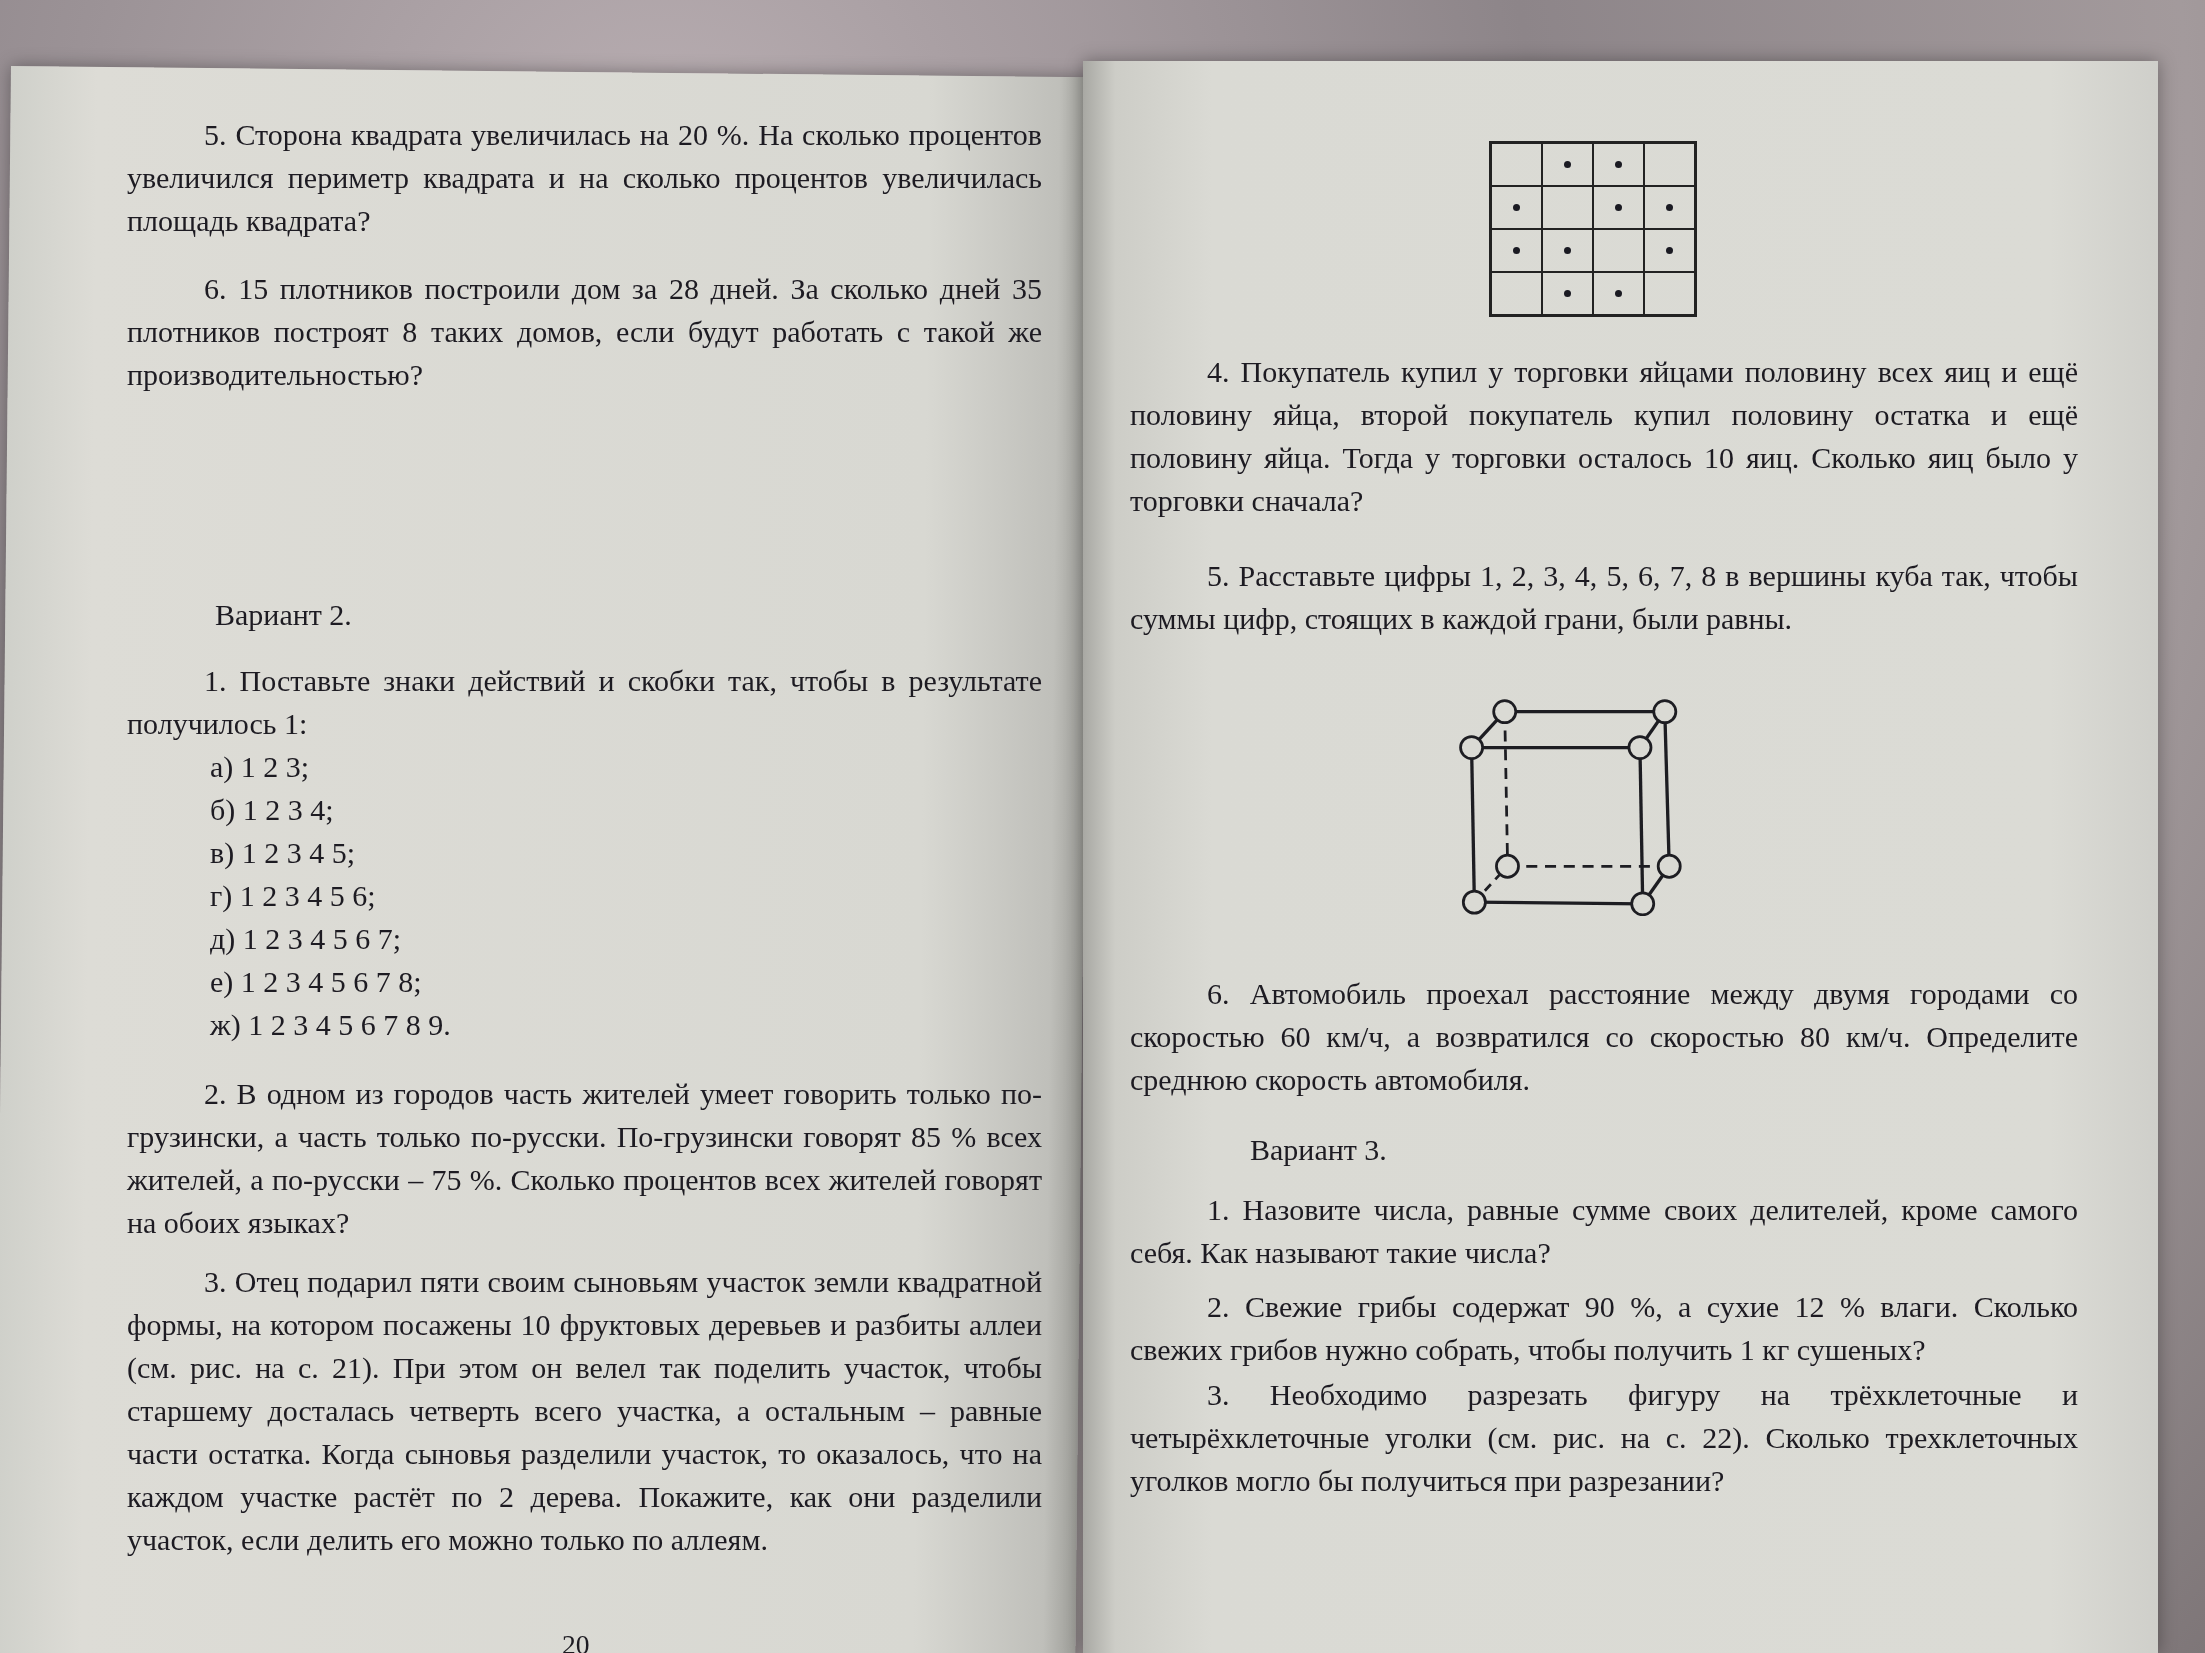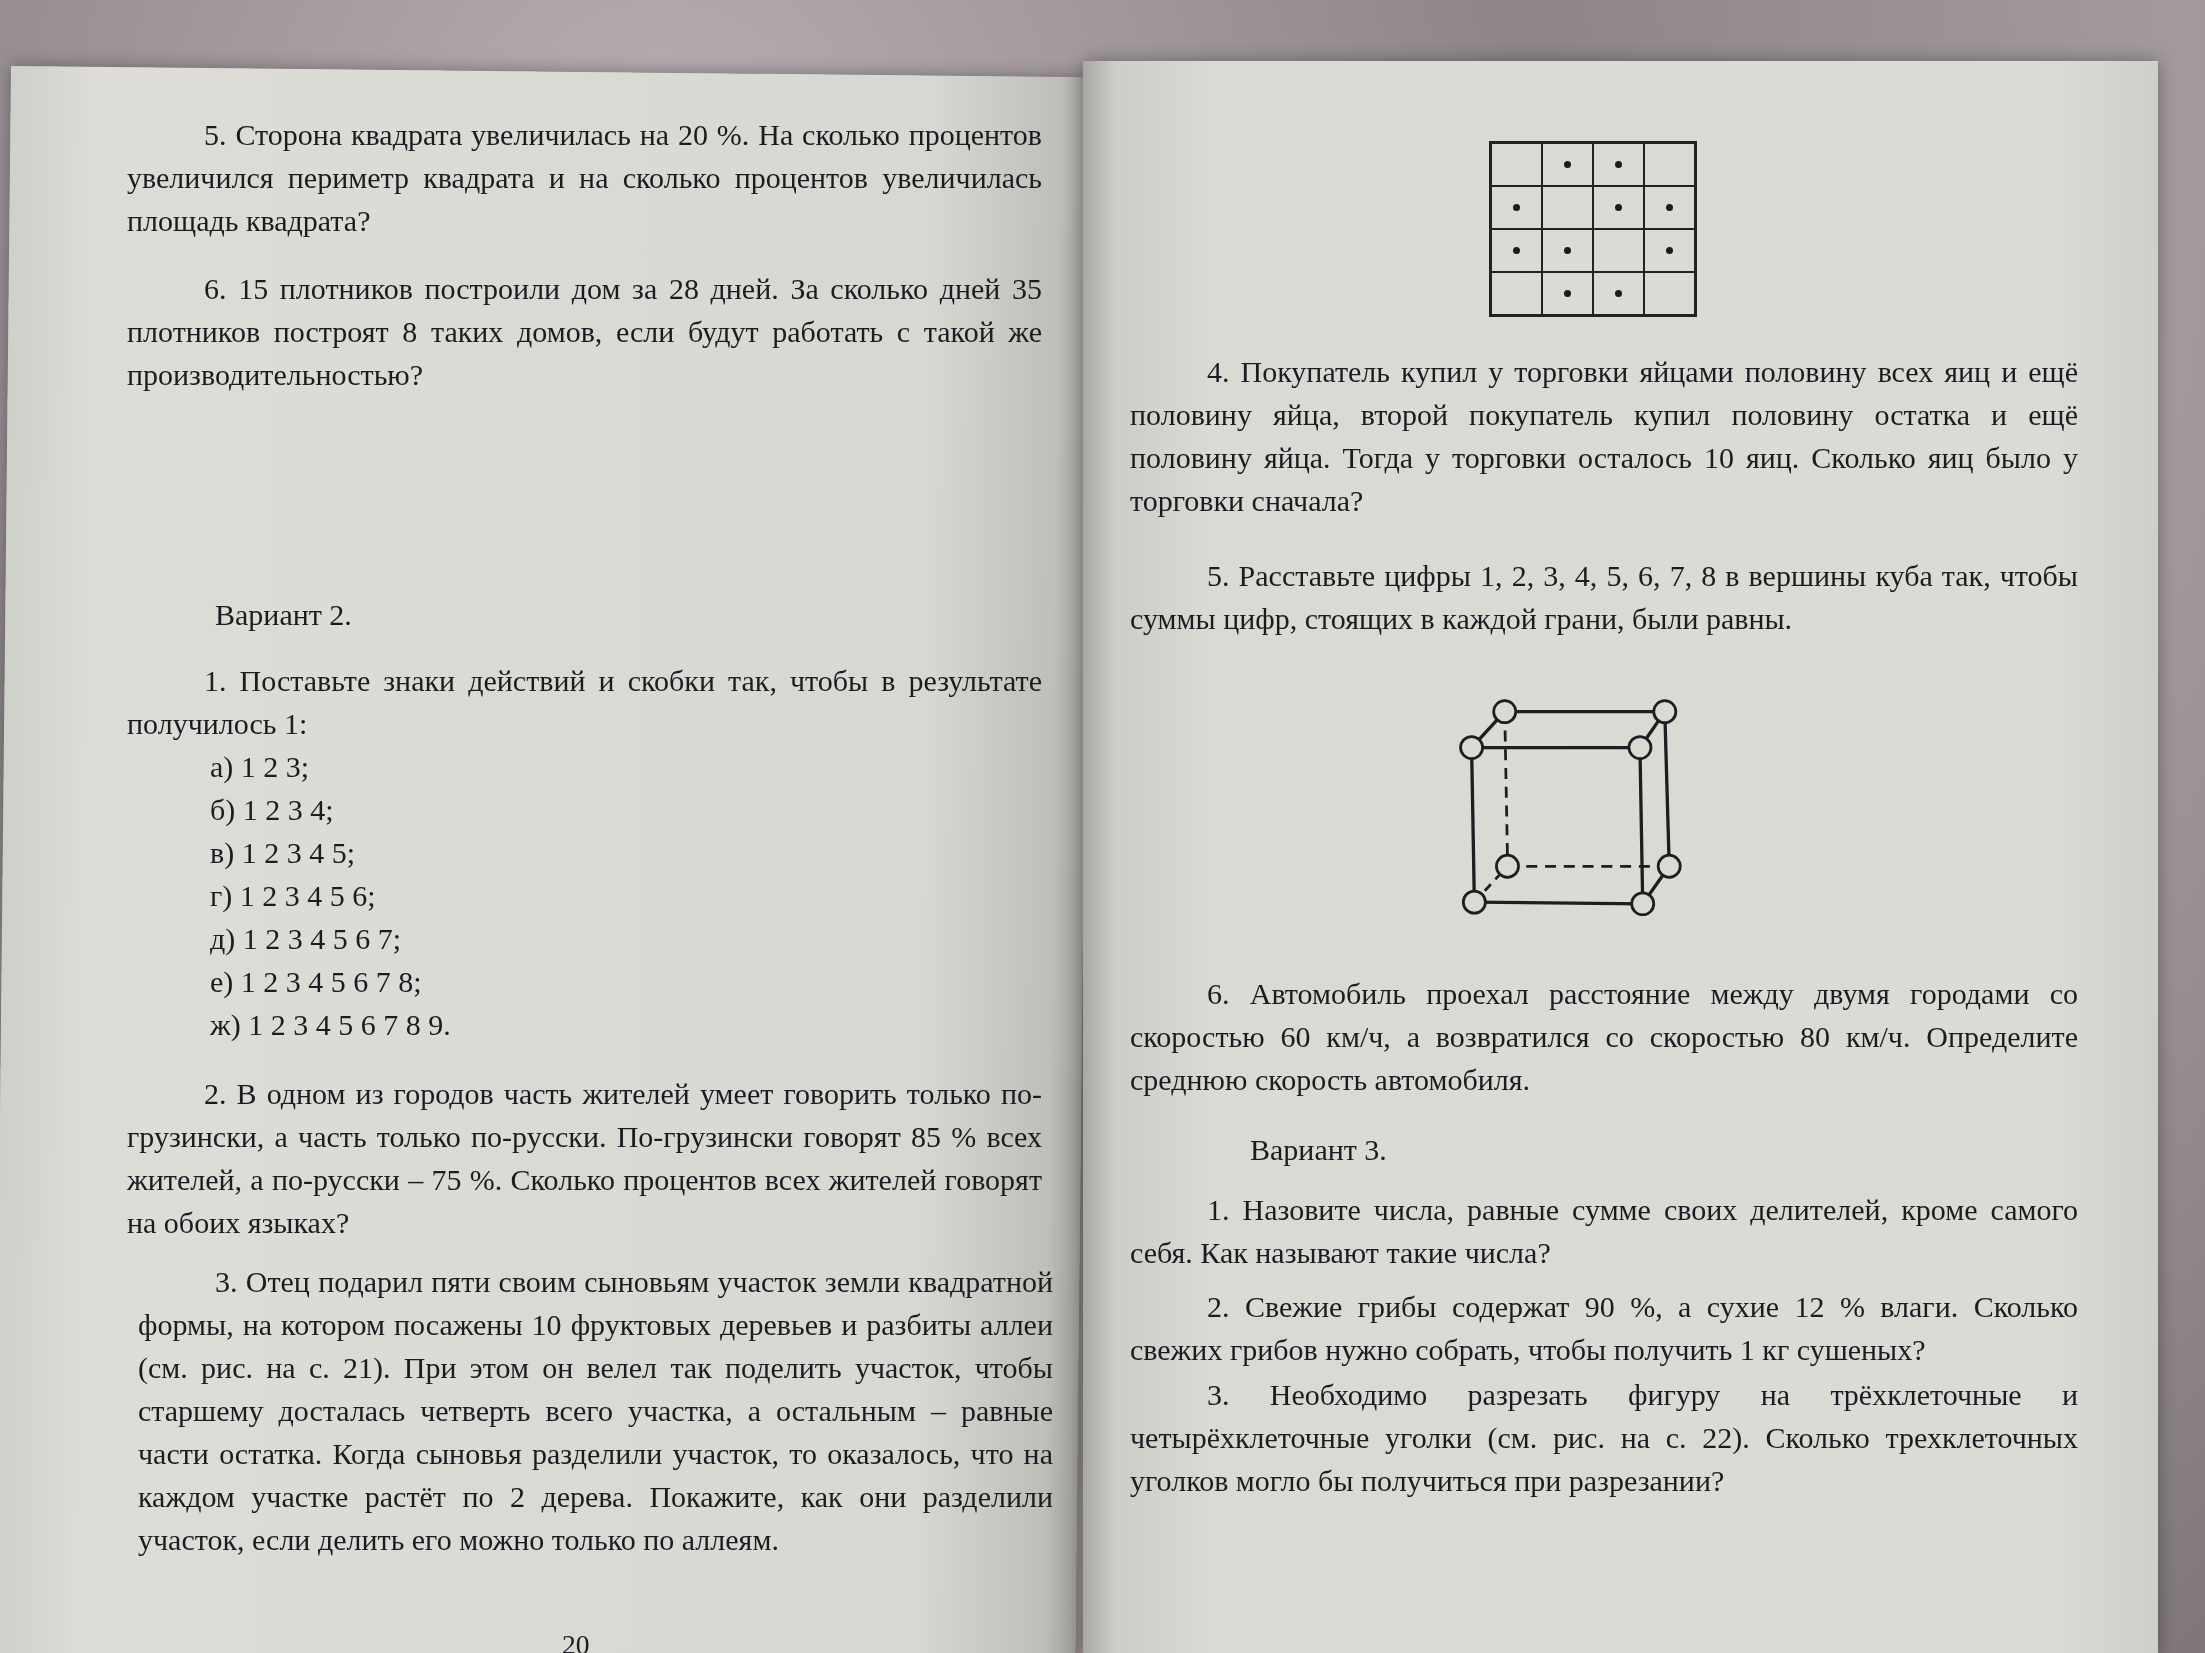--- a/index.html
+++ b/index.html
@@ -77,21 +77,21 @@
   <div class="list-item">ж) 1 2 3 4 5 6 7 8 9.</div>
 </div>
 
 <div class="text-block left-col" style="top:1072px;">
   <p class="indent">
     <span>2.</span>
     <span>В одном из городов часть жителей умеет говорить только по-грузински, а часть только по-русски. По-грузински говорят 85 % всех жителей, а по-русски – 75 %. Сколько процентов всех жителей говорят на обоих языках?</span>
   </p>
 </div>
 
-<div class="text-block left-col" style="top:1260px;margin-left:11px;">
+<div class="text-block left-col" style="top:1260px;">
   <p class="indent">
     <span>3.</span>
     <span>Отец подарил пяти своим сыновьям участок земли квадратной формы, на котором посажены 10 фруктовых деревьев и разбиты аллеи (см. рис. на с. 21). При этом он велел так поделить участок, чтобы старшему досталась четверть всего участка, а остальным – равные части остатка. Когда сыновья разделили участок, то оказалось, что на каждом участке растёт по 2 дерева. Покажите, как они разделили участок, если делить его можно только по аллеям.</span>
   </p>
 </div>
 
 <div class="page-number">20</div>
 
 <div class="grid">
   <div class="cell"></div>

